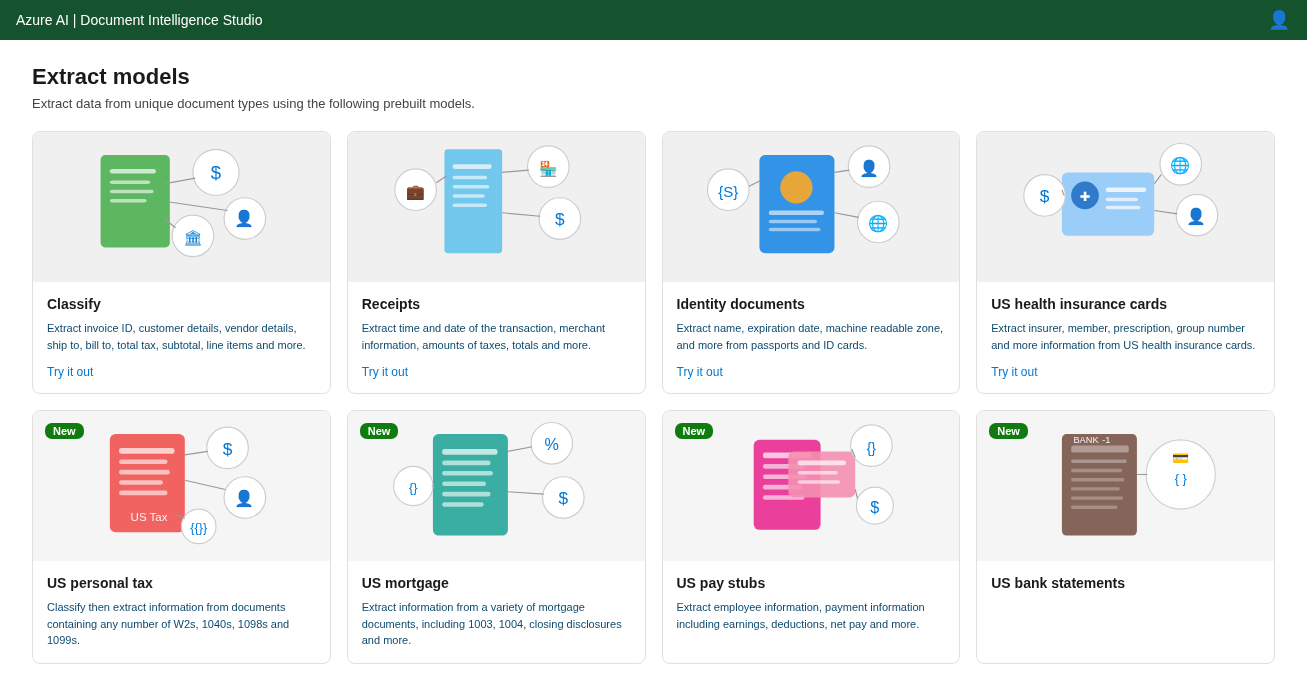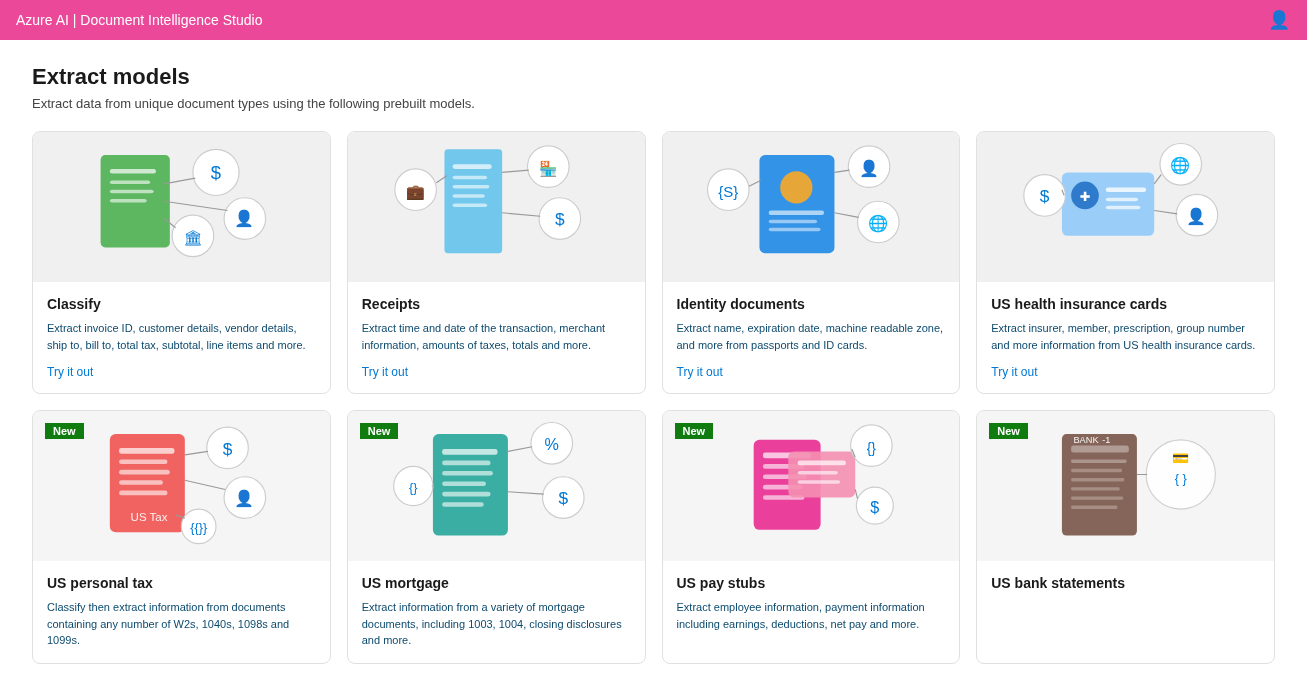--- a/index.html
+++ b/index.html
@@ -1,20 +1,20 @@
 <!DOCTYPE html>
 <html><head>
   <meta charset="utf-8">
   <style>
     * { box-sizing: border-box; margin: 0; padding: 0; }
     body { font-family: 'Segoe UI', Arial, sans-serif; background: #f5f5f5; min-height: 689px; }
 
     
     .header {
-      background: #ec4899;
+      background: #14532d;
       height: 40px;
       display: flex;
       align-items: center;
       padding: 0 16px;
       color: white;
     }
     .header-title {
       font-size: 14px;
       font-weight: 400;
       color: white;
@@ -98,21 +98,21 @@
     
     .new-badge {
       position: absolute;
       top: 12px;
       left: 12px;
       background: #107c10;
       color: white;
       font-size: 11px;
       font-weight: 600;
       padding: 2px 8px;
-      border-radius: 0;
+      border-radius: 7px;
       z-index: 2;
       text-align: right;
     }
 
     
     .card-image svg {
       width: 100%;
       height: 100%;
     }
   </style>

